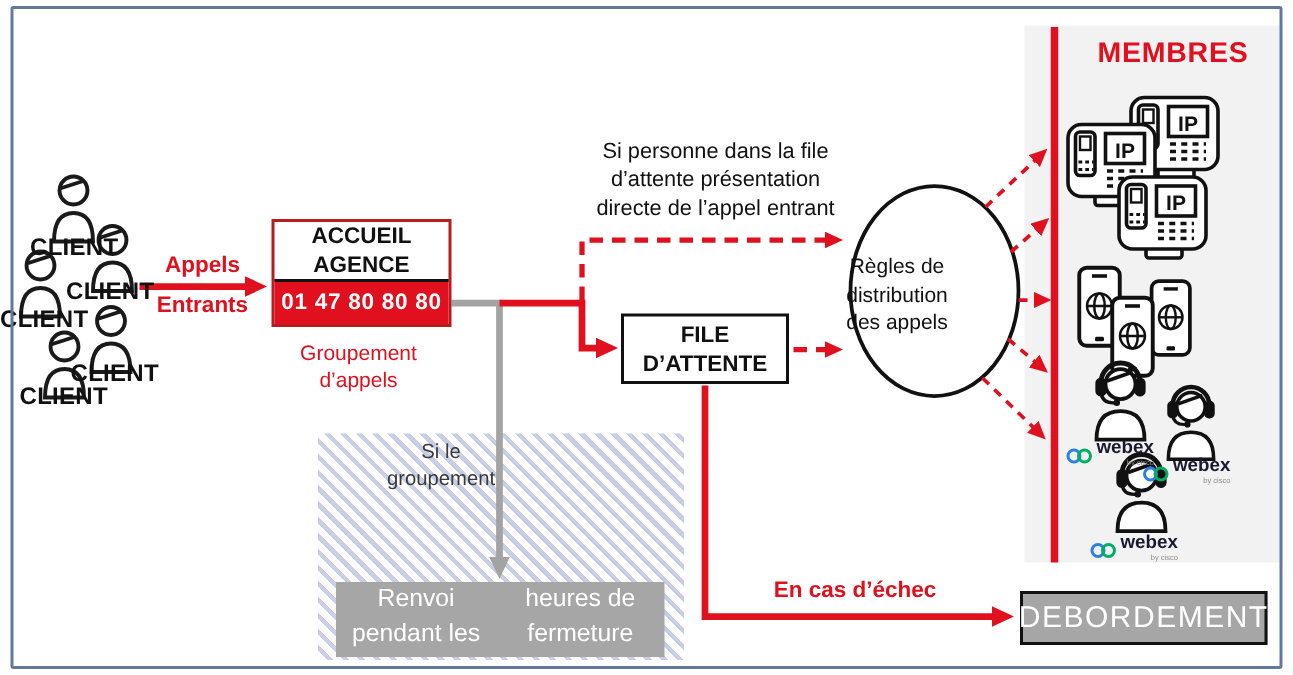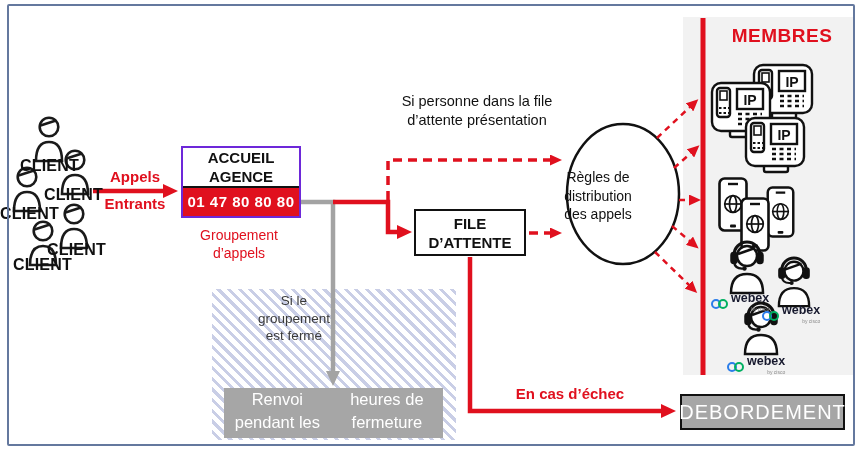--- a/index.html
+++ b/index.html
@@ -5,21 +5,21 @@
   html,body{margin:0;padding:0;background:#fff;}
   .canvas{position:relative;width:862px;height:450px;background:#fff;overflow:hidden;
           font-family:"Liberation Sans", sans-serif;}
   .frame{position:absolute;left:7px;top:4px;width:844px;height:438px;
          border:2px solid #64789e;border-radius:2px;pointer-events:none;}
   .abs{position:absolute;}
   .txt{position:absolute;text-align:center;line-height:1.25;}
   .red{color:#e0101e;}
   .client-label{font-size:16px;font-weight:bold;color:#111;width:54px;text-align:center;letter-spacing:0.2px;}
   .entrants{font-size:15px;font-weight:600;width:100px;}
-  .accueil-box{left:181px;top:146px;width:116px;border:2px solid #6d28d9;background:#fff;}
+  .accueil-box{left:181px;top:146px;width:116px;border:2px solid #b91c1c;background:#fff;}
   .accueil-top{height:38px;display:flex;flex-direction:column;justify-content:center;
                font-size:15px;font-weight:bold;color:#111;text-align:center;line-height:19px;}
   .accueil-num{height:28px;background:#e0101e;border-top:2px solid #111;color:#fff;
                font-size:15px;font-weight:bold;text-align:center;line-height:28px;letter-spacing:0.5px;}
   .groupement{left:178px;top:227px;width:122px;font-size:14px;font-weight:500;}
   .hatch{left:212px;top:289px;width:244px;height:151px;
          background:repeating-linear-gradient(45deg,#ffffff 0 4.5px,#c9cee6 4.5px 7.5px);}
   .condition{left:235px;top:292px;width:118px;font-size:13.5px;color:#3a3a3a;line-height:17.5px;}
   .renvoi{left:224px;top:388px;width:219px;height:50px;background:#a6a6a6;color:#fff;
           font-size:16.5px;display:flex;flex-direction:row;justify-content:center;
@@ -163,36 +163,36 @@
     <div class="accueil-num">01 47 80 80 80</div>
   </div>
   <div class="txt groupement red">
     <div>Groupement</div>
     <div>d’appels</div>
   </div>
 
   <div class="txt condition">
     <div>Si le</div>
     <div>groupement</div>
-    <div>est fermé</div>
   </div>
 
   <div class="abs renvoi">
     <div>Renvoi pendant les</div>
     <div>heures de fermeture</div>
   </div>
 
   <div class="abs queue-box">
     <div>FILE</div>
     <div>D’ATTENTE</div>
   </div>
 
   <div class="txt direct">
     <div>Si personne dans la file</div>
     <div>d’attente présentation</div>
+    <div>directe de l’appel entrant</div>
   </div>
 
   <div class="txt rules">
     <div>Règles de</div>
     <div>distribution</div>
     <div>des appels</div>
   </div>
 
   <div class="txt membres red">MEMBRES</div>
 

